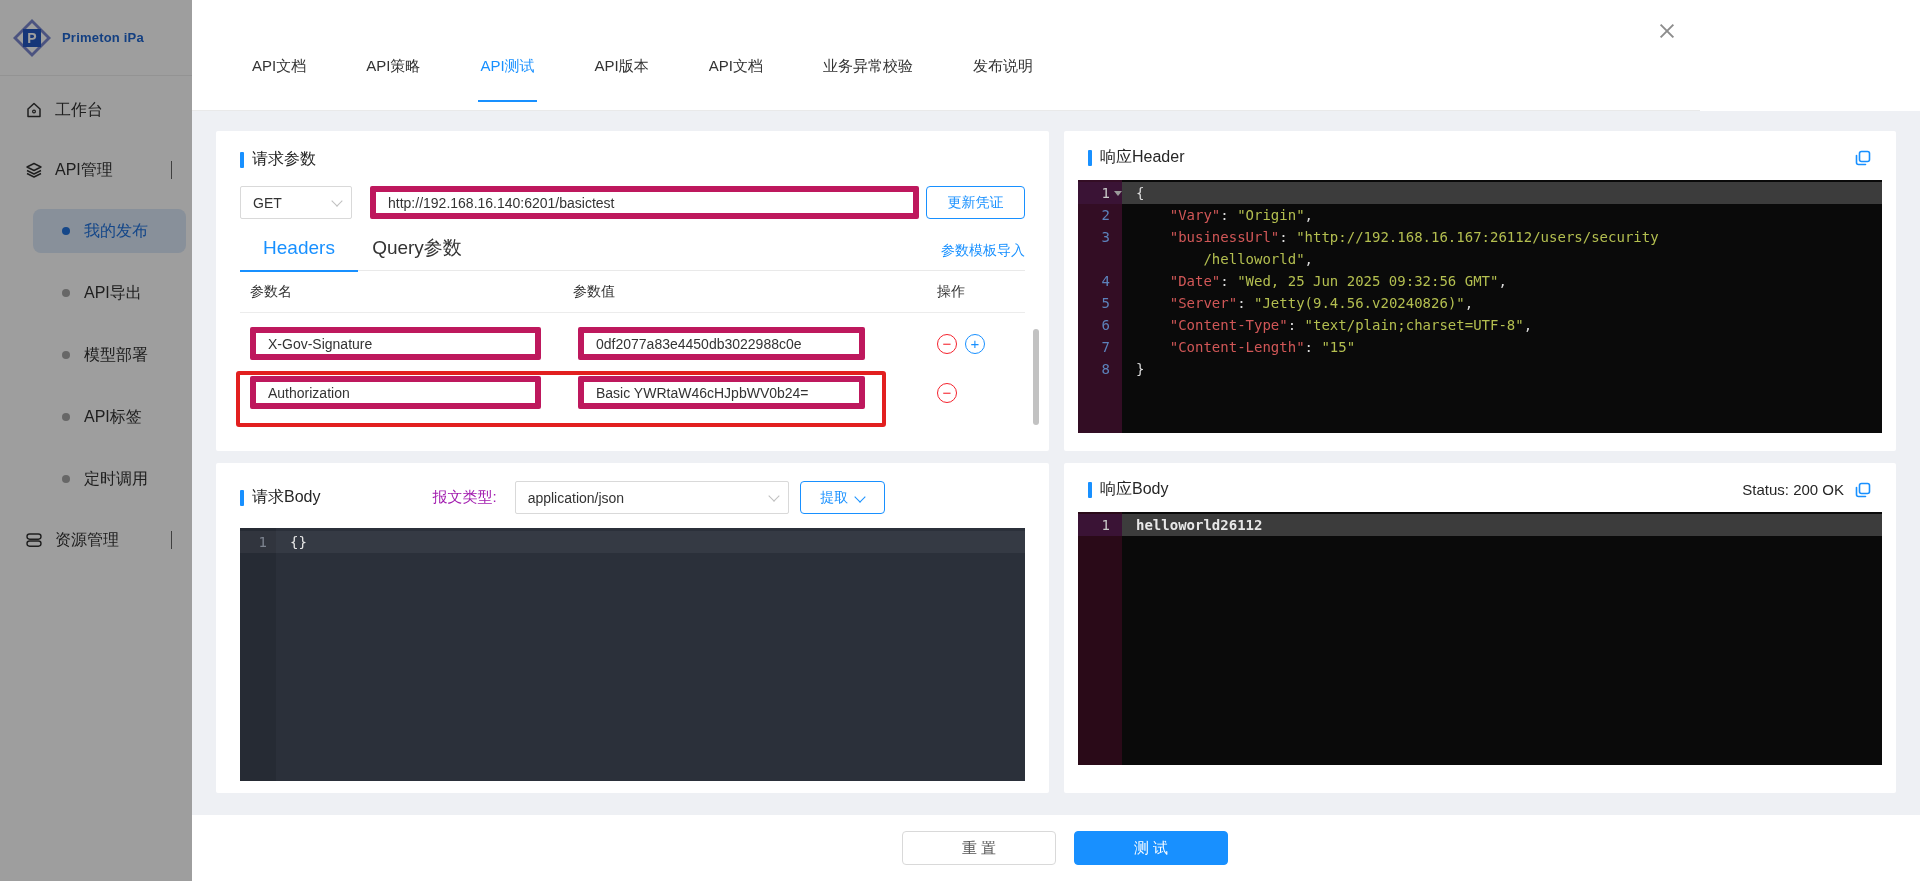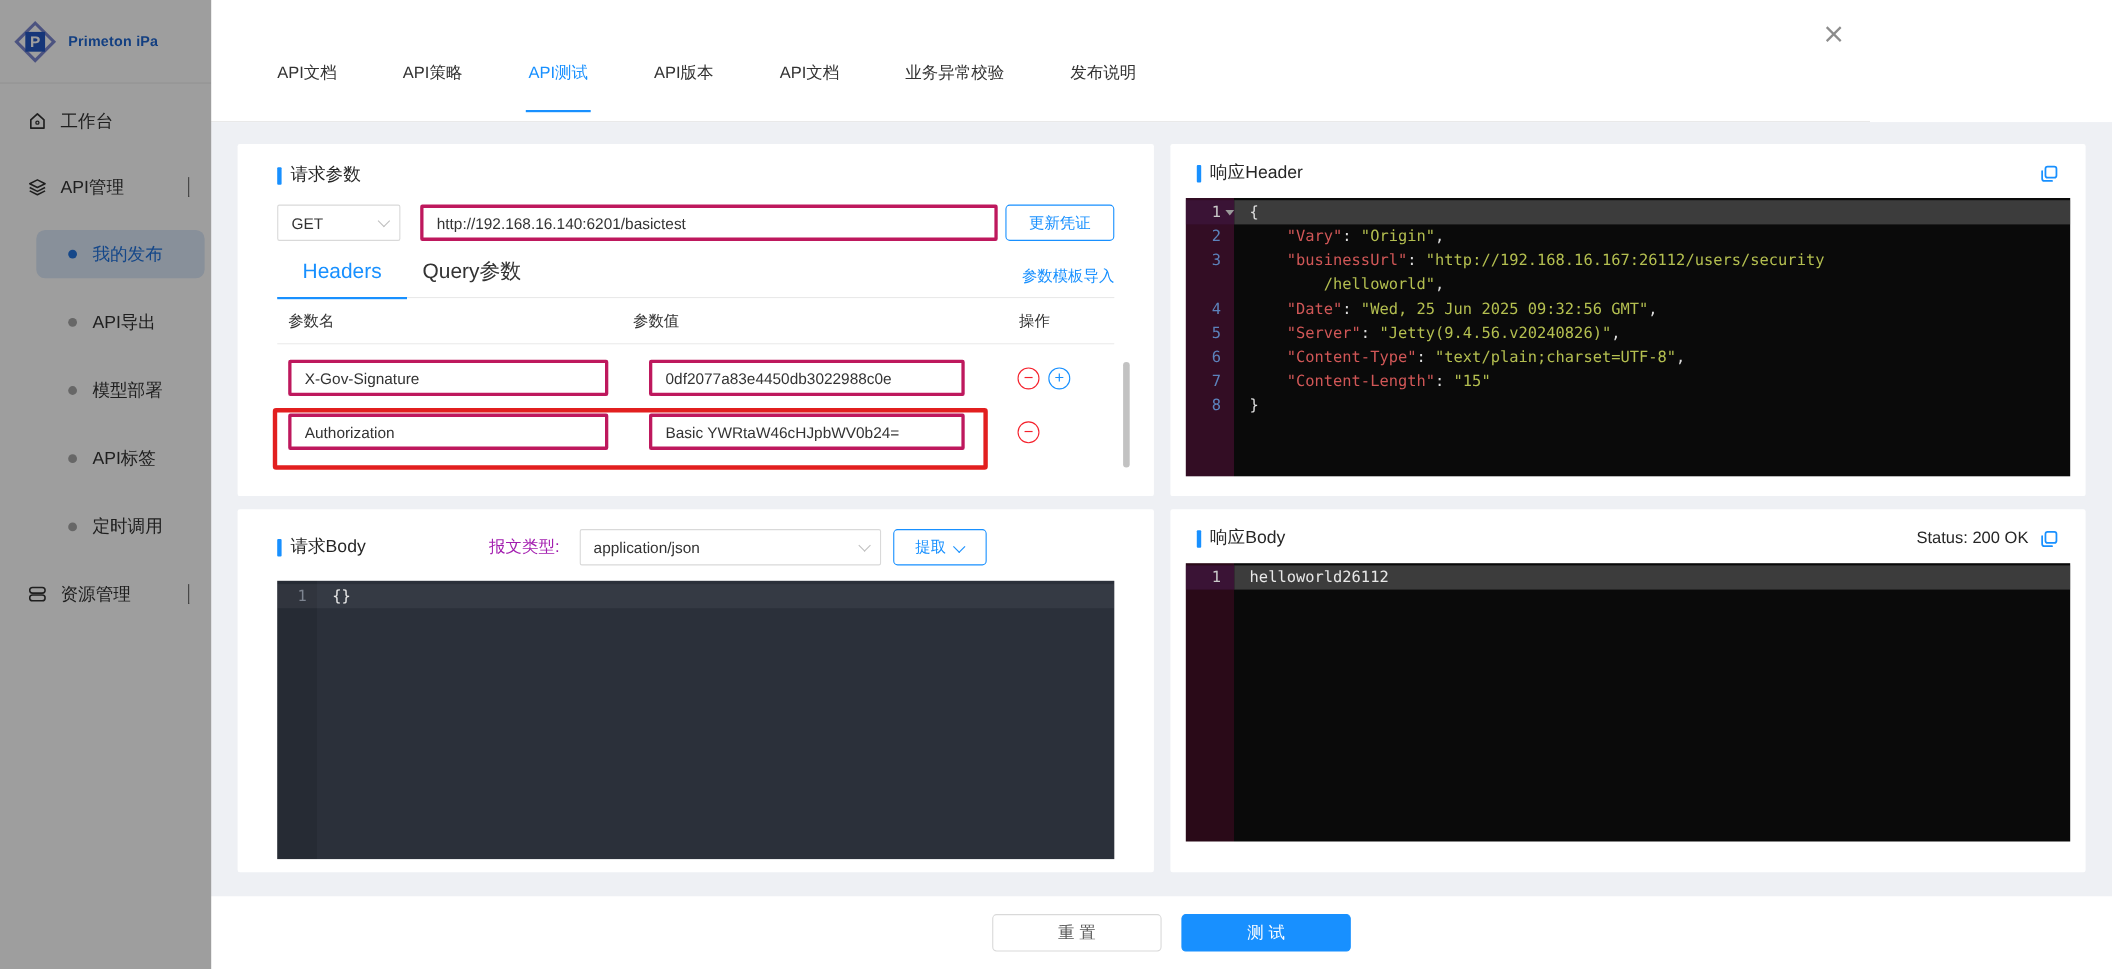--- a/index.html
+++ b/index.html
@@ -30,32 +30,32 @@
   .close-btn { position:absolute; top:20px; right:22px; width:22px; height:22px; cursor:pointer; }
   .close-btn::before, .close-btn::after { content:""; position:absolute; left:2px; top:10px; width:18px; height:2px; background:#8c8c8c; }
   .close-btn::before { transform:rotate(45deg); }
   .close-btn::after { transform:rotate(-45deg); }
 
   .content { position:absolute; top:111px; left:0; width:1728px; height:704px; background:#eef0f4; padding:20px 24px; display:flex; gap:15px; }
   .col { display:flex; flex-direction:column; gap:12px; }
   .col-left { width:833px; }
   .col-right { flex:1; }
   .card { background:#fff; border-radius:2px; }
-  .card-pad { padding:18px 36px; }
+  .card-pad { padding:18px 24px; }
   .card-pad-tight { padding:16px 14px; }
   .h-top { height:320px; }
   .h-bottom { height:330px; }
 
   .sec-title { display:flex; align-items:center; gap:8px; font-size:16px; font-weight:500; color:#262626; }
   .sec-bar { width:4px; height:16px; background:#1890ff; border-radius:1px; }
 
   
   .ctrl { height:33px; border:1px solid #d9d9d9; border-radius:2px; background:#fff; display:flex; align-items:center; font-size:14px; color:#333; }
   .select { justify-content:space-between; padding:0 10px 0 12px; cursor:pointer; }
-  input.text { height:33px; border:3px solid #be185d; border-radius:2px; padding:0 12px; font-size:14px; color:#333; font-family:"Liberation Sans",sans-serif; outline:none; width:100%; }
+  input.text { height:33px; border:6px solid #be185d; border-radius:2px; padding:0 12px; font-size:14px; color:#333; font-family:"Liberation Sans",sans-serif; outline:none; width:100%; }
   .btn-outline { height:33px; border:1px solid #1890ff; color:#1890ff; background:#fff; border-radius:4px; font-size:14px; display:flex; align-items:center; justify-content:center; gap:8px; cursor:pointer; }
   .chev { width:8px; height:8px; border-right:1.5px solid #bfbfbf; border-bottom:1.5px solid #bfbfbf; transform:rotate(45deg); margin-top:-4px; }
   .chev.blue { border-color:#1890ff; }
   .chev.up { transform:rotate(-135deg); margin-top:4px; border-color:#666; }
   .chev.down-s { border-color:#666; }
 
   .method-row { display:flex; align-items:center; margin-top:16px; }
   .method-row .select { width:112px; }
   .method-row .url-wrap { flex:1; margin:0 7px 0 18px; }
   .method-row .btn-outline { width:99px; }
@@ -99,21 +99,21 @@
 
   .resp-ed { margin-top:12px; height:253px; padding-top:2px; }
   .resp-ed.hdr { background:linear-gradient(90deg, #330d24 44px, #0a0a0a 44px); }
   .resp-ed.bdy { background:linear-gradient(90deg, #2a0a18 44px, #0a0a0a 44px); }
   .resp-ed .gutter { color:#5c82bb; }
   .resp-ed .ed-line.active .gutter { background:#3a1335; color:#c9c9c9; }
   .resp-ed .ed-line.active .code { background:#3c3c3c; }
   .k { color:#d15757; }
   .v { color:#b4bf50; }
   .p { color:#dcdcdc; }
-  .plain { color:#e8e8e8; font-weight:400; }
+  .plain { color:#e8e8e8; font-weight:700; }
   .fold { position:absolute; right:0px; top:9px; width:0; height:0; border-left:4px solid transparent; border-right:4px solid transparent; border-top:5px solid #9a9a9a; }
 
   .title-row { display:flex; align-items:center; padding:0 10px; }
   .title-row .right { margin-left:auto; display:flex; align-items:center; gap:8px; }
   .status-text { font-size:15px; color:#262626; }
   .copy-icon { cursor:pointer; display:inline-flex; }
 
   
   .footer { position:absolute; left:0; top:815px; width:1728px; height:66px; background:#fff; display:flex; align-items:center; justify-content:center; gap:18px; padding-left:18px; }
   .btn-reset { width:154px; height:34px; background:#fff; border:1px solid #d9d9d9; border-radius:4px; color:#555; font-size:15px; cursor:pointer; }

